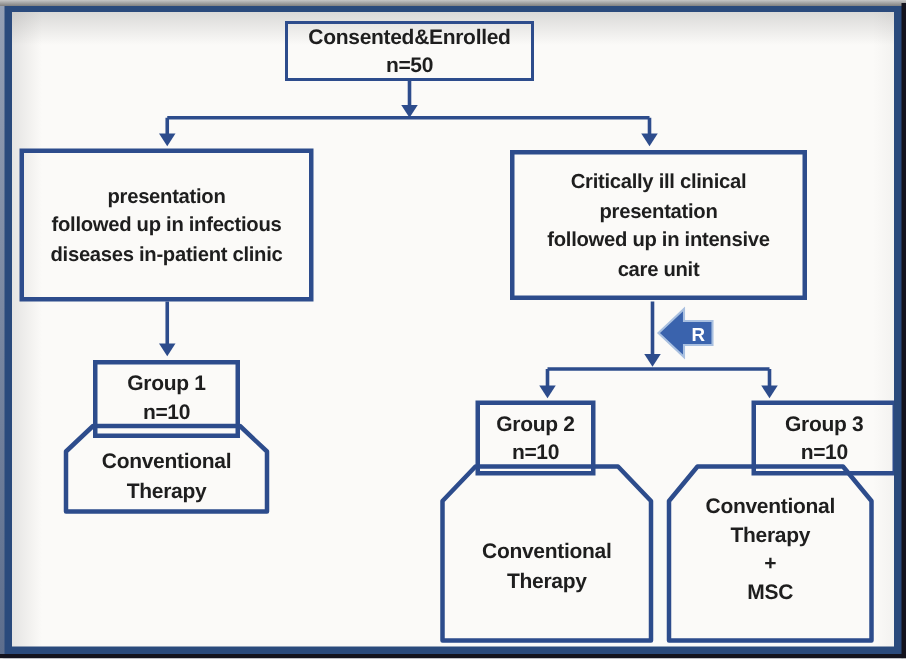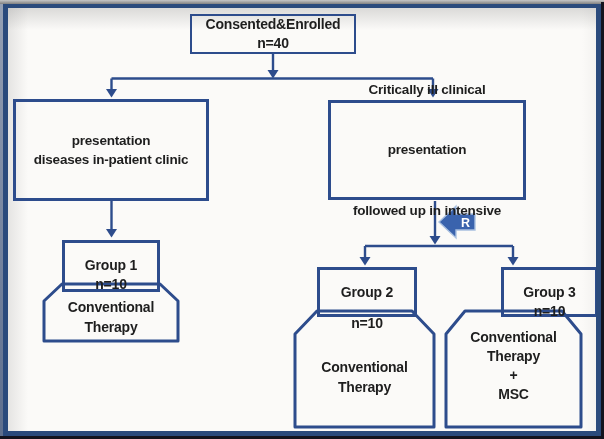--- a/index.html
+++ b/index.html
@@ -20,21 +20,21 @@
       linear-gradient(270deg,rgba(160,160,160,.14) 0,rgba(160,160,160,0) 22px);
   }
   .shapes{position:absolute;top:0;left:0;z-index:2;}
   .node{
     position:absolute;z-index:3;background:transparent;
     border:3px solid #2d4c8c;
     display:flex;flex-direction:column;align-items:center;justify-content:center;
     text-align:center;font-size:13.5px;line-height:19.5px;letter-spacing:-0.2px;
   }
   .node.root{border-width:2.5px;font-size:14px;line-height:19px;}
-  .node.group{justify-content:flex-start;padding-top:13px;font-size:14px;line-height:19px;}
+  .node.group{justify-content:flex-start;padding-top:3px;font-size:14px;line-height:19px;}
   .label{
     position:absolute;z-index:3;text-align:center;
     font-size:14px;line-height:20px;letter-spacing:-0.2px;
   }
   .label.tall{line-height:19px;}
   
   .frame{position:absolute;inset:0;z-index:4;pointer-events:none;
     border:8px solid #2a4a7c;border-radius:3px;}
   .edge-top{position:absolute;top:0;left:0;right:0;height:4px;z-index:5;pointer-events:none;
     background:linear-gradient(#c6c6c6,#808080);}
@@ -80,44 +80,46 @@
       <polygon points="317,311 412,311 434,334 434,427 295,427 295,334"></polygon>
       <polygon points="465,311 562,311 581,334 581,427 446,427 446,334"></polygon>
     </g>
 
     <polygon points="439,222 456,206 456,214 475,214 475,230 456,230 456,238" fill="#3a63ad" stroke="#a9c0e0" stroke-width="1.4"></polygon>
     <text x="465.5" y="227" text-anchor="middle" fill="#ffffff" font-family="Liberation Sans, sans-serif" font-size="12.5" font-weight="bold">R</text>
   </svg>
 
   <div class="node root" style="left:190px;top:14px;width:166px;height:40px;text-align:center;">
     <div>Consented&amp;Enrolled</div>
-    <div>n=40</div>
+    <div>n=50</div>
   </div>
 
   <div class="node" style="left:13px;top:99px;width:196px;height:102px;">
     <div>presentation</div>
+    <div>followed up in infectious</div>
     <div>diseases in-patient clinic</div>
   </div>
 
-  <div class="node" style="left:328px;top:100px;width:198px;height:100px;gap:41px;">
+  <div class="node" style="left:340px;top:100px;width:198px;height:100px;">
     <div>Critically ill clinical</div>
     <div>presentation</div>
     <div>followed up in intensive</div>
+    <div>care unit</div>
   </div>
 
   <div class="node group" style="left:62px;top:240px;width:98px;height:52px;">
     <div>Group 1</div>
     <div>n=10</div>
   </div>
   <div class="label" style="left:44px;top:297px;width:134px;">
     <div>Conventional</div>
     <div>Therapy</div>
   </div>
 
-  <div class="node group" style="left:317px;top:267px;width:100px;height:50px;gap:12px;">
+  <div class="node group" style="left:317px;top:267px;width:80px;height:50px;">
     <div>Group 2</div>
     <div>n=10</div>
   </div>
   <div class="label" style="left:295px;top:357px;width:139px;">
     <div>Conventional</div>
     <div>Therapy</div>
   </div>
 
   <div class="node group" style="left:465px;top:267px;width:97px;height:50px;margin-left:36px;">
     <div>Group 3</div>

